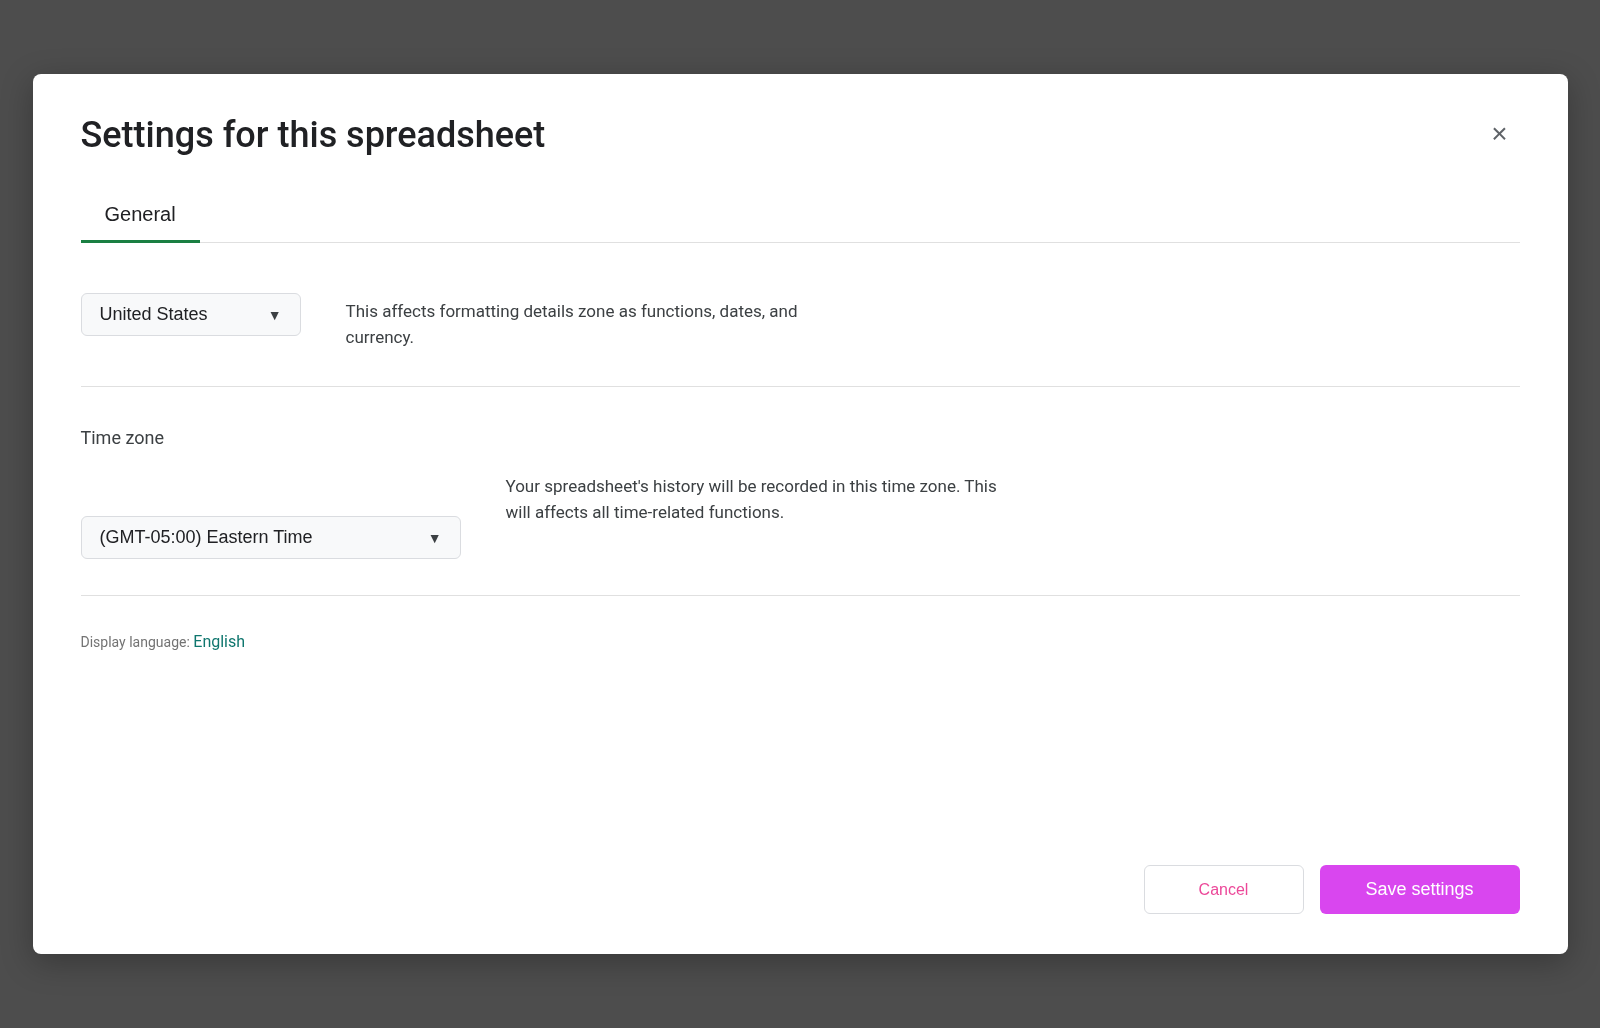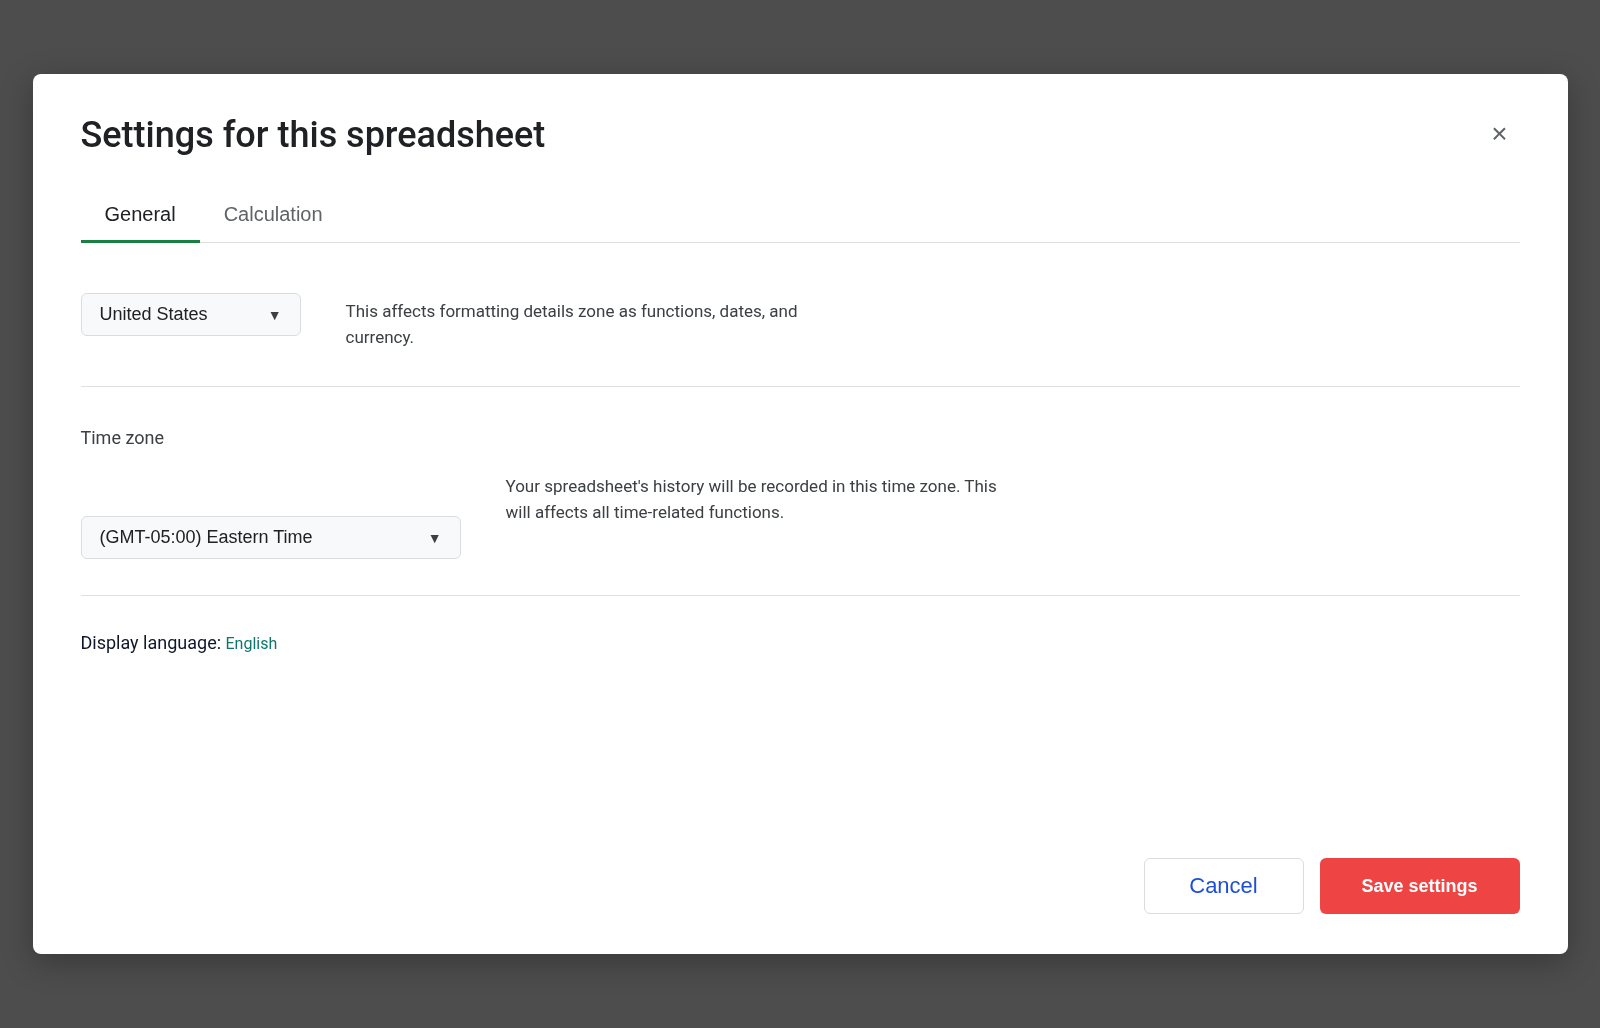--- a/index.html
+++ b/index.html
@@ -149,56 +149,56 @@
     .dropdown-arrow {
       font-size: 14px;
       color: #3c4043;
     }
 
     .display-language-section {
       padding: 36px 0 20px 0;
     }
 
     .display-language-text {
-      font-size: 18px;
-      color: #0f172a;
+      font-size: 14px;
+      color: #737373;
     }
 
     .display-language-link {
       color: #0f766e;
       text-decoration: none;
       cursor: pointer;
     }
 
     .dialog-footer {
       display: flex;
       justify-content: flex-end;
       gap: 16px;
       margin-top: auto;
       padding-top: 32px;
     }
 
     .btn-cancel {
       padding: 14px 32px;
-      font-size: 22px;
+      font-size: 16px;
       font-weight: 500;
-      color: #1d4ed8;
+      color: #ec4899;
       background: #fff;
       border: 1px solid #dadce0;
       border-radius: 6px;
       cursor: pointer;
       min-width: 160px;
     }
 
     .btn-save {
       padding: 14px 32px;
       font-size: 18px;
-      font-weight: 700;
+      font-weight: 400;
       color: #fff;
-      background: #ef4444;
+      background: #d946ef;
       border: none;
       border-radius: 6px;
       cursor: pointer;
       min-width: 200px;
     }
   </style>
 </head>
 <body>
 
 <div class="backdrop"></div>
@@ -206,23 +206,20 @@
 <div class="dialog">
 
   <div class="dialog-header">
     <h1 class="dialog-title">Settings for this spreadsheet</h1>
     <button class="close-button">×</button>
   </div>
 
   <div class="tabs">
     <button class="tab active">
       <span>General</span>
-    </button>
-    <button class="tab">
-      <span>Calculation</span>
     </button>
   </div>
 
   <div class="tab-content">
 
     <div class="section">
       <div class="section-row">
         <button class="dropdown">
           <span>United States</span>
           <span class="dropdown-arrow">▼</span>

